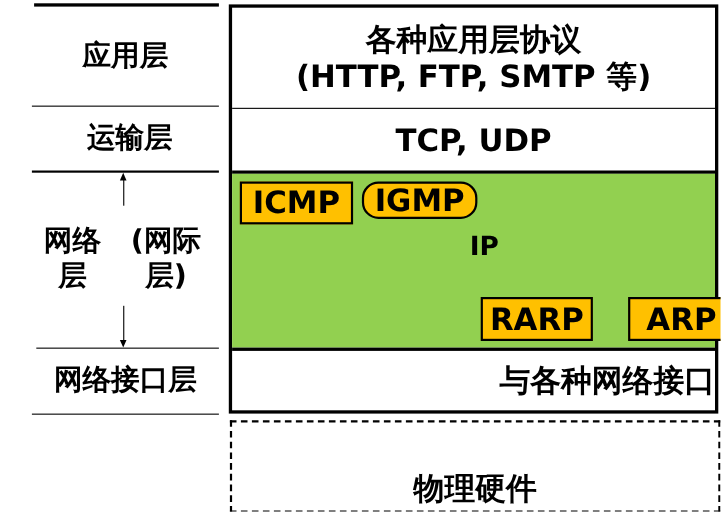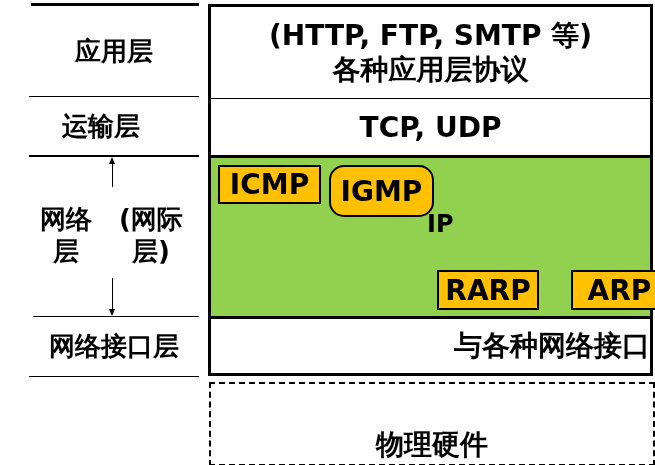--- a/index.html
+++ b/index.html
@@ -23,21 +23,21 @@
 
 <div class="hline" style="left:31px; top:3px; width:168px; height:3px;"></div>
 <div class="hline" style="left:29px; top:96px; width:170px; height:1px;"></div>
 <div class="hline" style="left:29px; top:155px; width:170px; height:2px;"></div>
 <div class="hline" style="left:33px; top:316px; width:166px; height:1px;"></div>
 <div class="hline" style="left:29px; top:376px; width:170px; height:1px;"></div>
 
 <div class="label" style="left:29px; top:6px; width:170px; height:90px;">
   <span>应用层</span>
 </div>
-<div class="label" style="left:16px; top:97px; width:170px; height:58px;">
+<div class="label" style="left:33px; top:97px; width:170px; height:58px;">
   <span>运输层</span>
 </div>
 <div class="label" style="left:29px; top:195px; width:170px; height:80px; flex-direction:row;">
   <span>网络层</span>
   <span>(网际层)</span>
 </div>
 <div class="label" style="left:29px; top:317px; width:170px; height:59px;">
   <span>网络接口层</span>
 </div>
 
@@ -45,35 +45,35 @@
   <div class="arrowhead-up" style="left:109px; top:157px;"></div>
   <div class="arrow-line" style="left:112px; top:162px; height:25px;"></div>
 </div>
 <div>
   <div class="arrow-line" style="left:112px; top:278px; height:32px;"></div>
   <div class="arrowhead-down" style="left:109px; top:309px;"></div>
 </div>
 
 <div class="mainbox">
   <div class="row" style="top:0; height:91px; flex-direction:column; font-size:28px; line-height:1.2;">
+    <span>各种应用层协议</span>
     <span>(HTTP, FTP, SMTP 等)</span>
-    <span>各种应用层协议</span>
   </div>
   <div class="sep" style="top:91px; height:1px;"></div>
 
   <div class="row" style="top:92px; height:56px; font-size:28px;">
     <span>TCP, UDP</span>
   </div>
   <div class="sep" style="top:148px; height:3px;"></div>
 
   <div class="row green" style="top:151px; height:158px;">
     <div class="tag" style="left:7px; top:7px; width:103px; height:39px;">
       <span>ICMP</span>
     </div>
-    <div class="tag" style="left:118px; top:7px; width:105px; height:52px;border-radius:15px;">
+    <div class="tag" style="left:118px; top:7px; width:105px; height:34px;border-radius:15px;">
       <span>IGMP</span>
     </div>
     <span class="abs" style="left:216px; top:52px; font-size:24px;">IP</span>
     <div class="tag" style="left:226px; top:112px; width:102px; height:40px;">
       <span>RARP</span>
     </div>
     <div class="tag" style="left:337px; top:112px; width:97px; height:40px;margin-left:23px;">
       <span>ARP</span>
     </div>
   </div>

